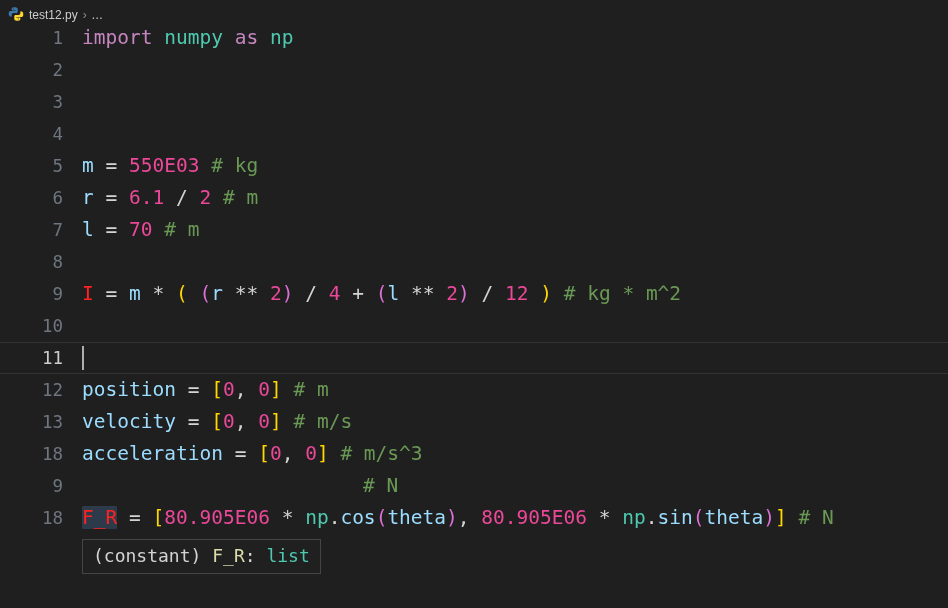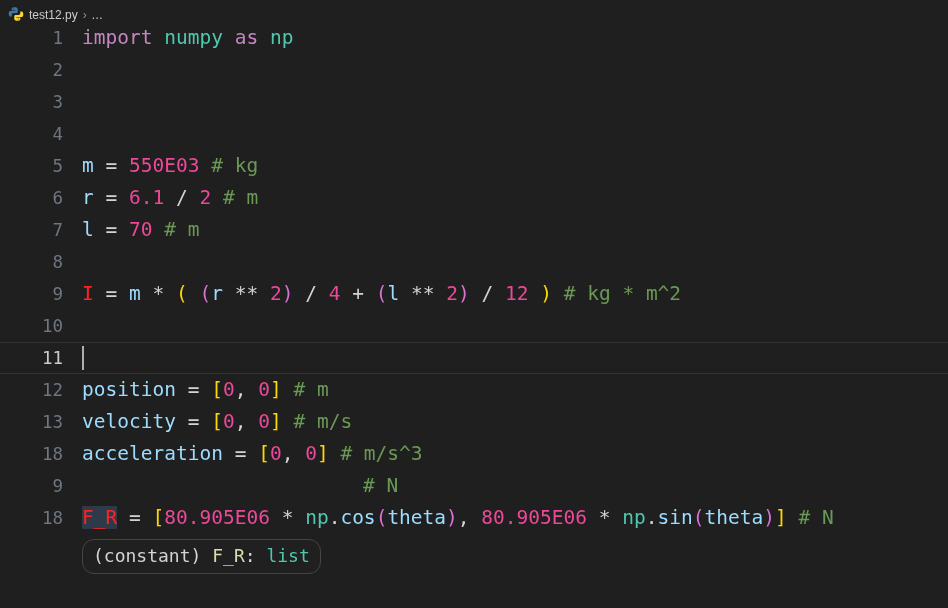--- a/index.html
+++ b/index.html
@@ -108,21 +108,21 @@
     border-radius: 1px;
   }
 
   
   .hover-tip {
     position: absolute;
     left: 82px;
     top: 517px;
     background: #202020;
     border: 1px solid #454545;
-    border-radius: 12px;
+    border-radius: 0;
     padding: 3px 10px 4px 10px;
     font-family: "DejaVu Sans Mono", monospace;
     font-size: 18px;
     line-height: 26px;
     white-space: pre;
     z-index: 20;
     box-sizing: border-box;
   }
   .tip-kind { color: #d4d4d4; }
   .tip-name { color: #dcdcaa; }

